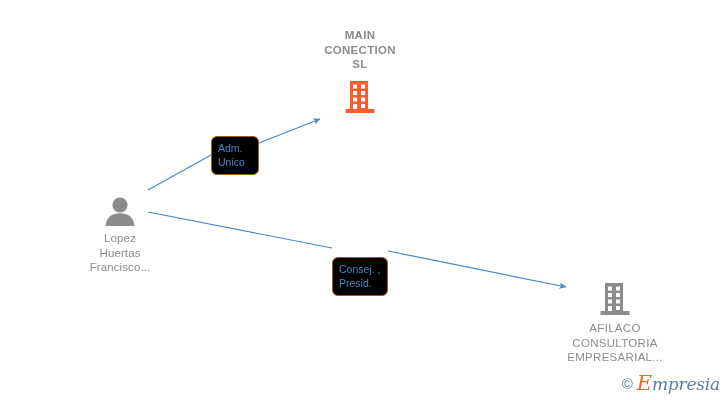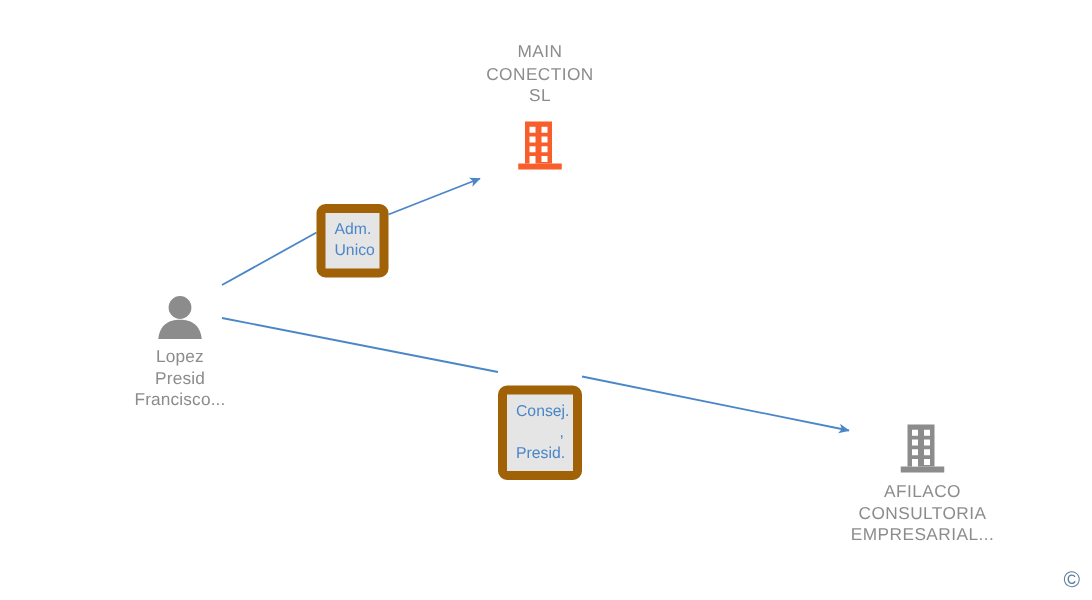--- a/index.html
+++ b/index.html
@@ -48,21 +48,21 @@
   }
   .node .caption.upper {
     letter-spacing: 0.3px;
   }
 
   #node-main-conection {
     left: 285px;
     top: 28px;
   }
   #node-main-conection .caption.title-top {
-    font-weight: normal;
+    font-weight: bold;
     font-size: 11.5px;
     color: #8c8c8c;
     margin-bottom: 8px;
   }
   #node-person {
     left: 45px;
     top: 196px;
   }
   #node-person .caption {
     margin-top: 5px;
@@ -73,27 +73,27 @@
   }
   #node-afilaco .caption {
     margin-top: 5px;
     text-align: center;
   }
 
   
   .edge-label {
     position: absolute;
     box-sizing: border-box;
-    border: 6px solid #a16207;
+    border: 1px solid #a16207;
     border-radius: 6px;
-    background: #e5e5e5;
+    background: #000000;
     color: #4a86c8;
     font-size: 10.5px;
     line-height: 14px;
-    text-align: right;
+    text-align: left;
     padding: 4px 6px 5px 6px;
     white-space: pre-line;
     z-index: 3;
   }
   #label-adm-unico {
     left: 211px;
     top: 136px;
     width: 48px;
   }
   #label-consej-presid {
@@ -173,21 +173,21 @@
   </div>
 
   <div class="node" id="node-person">
     <span class="glyph">
       <svg width="34" height="30" viewBox="0 0 34 30" aria-hidden="true">
         <circle cx="17" cy="9" r="7.6" fill="#8c8c8c"></circle>
         <path d="M2.5 30 C3.5 20.5 9.5 17.2 17 17.2 C24.5 17.2 30.5 20.5 31.5 30 Z" fill="#8c8c8c"></path>
       </svg>
     </span>
     <span class="caption">Lopez
-Presid
+Huertas
 Francisco...</span>
   </div>
 
   <div class="node" id="node-afilaco">
     <span class="glyph">
       <svg width="30" height="34" viewBox="0 0 30 34" aria-hidden="true">
         <rect x="5" y="1" width="18" height="28" fill="#8c8c8c"></rect>
         <rect x="0.5" y="29" width="29" height="4" fill="#8c8c8c"></rect>
         <rect x="8" y="4.5" width="4" height="4" fill="#ffffff"></rect>
         <rect x="16" y="4.5" width="4" height="4" fill="#ffffff"></rect>
@@ -205,15 +205,16 @@
   </div>
 
   <div class="edge-label" id="label-adm-unico">Adm.
 Unico</div>
 
   <div class="edge-label" id="label-consej-presid">Consej. ,
 Presid.</div>
 
   <div id="watermark">
     <span class="copy">©</span>
+    <span class="brand"><span class="lead">E</span><span>mpresia</span></span>
   </div>
 
 </div>
 
 </body></html>

